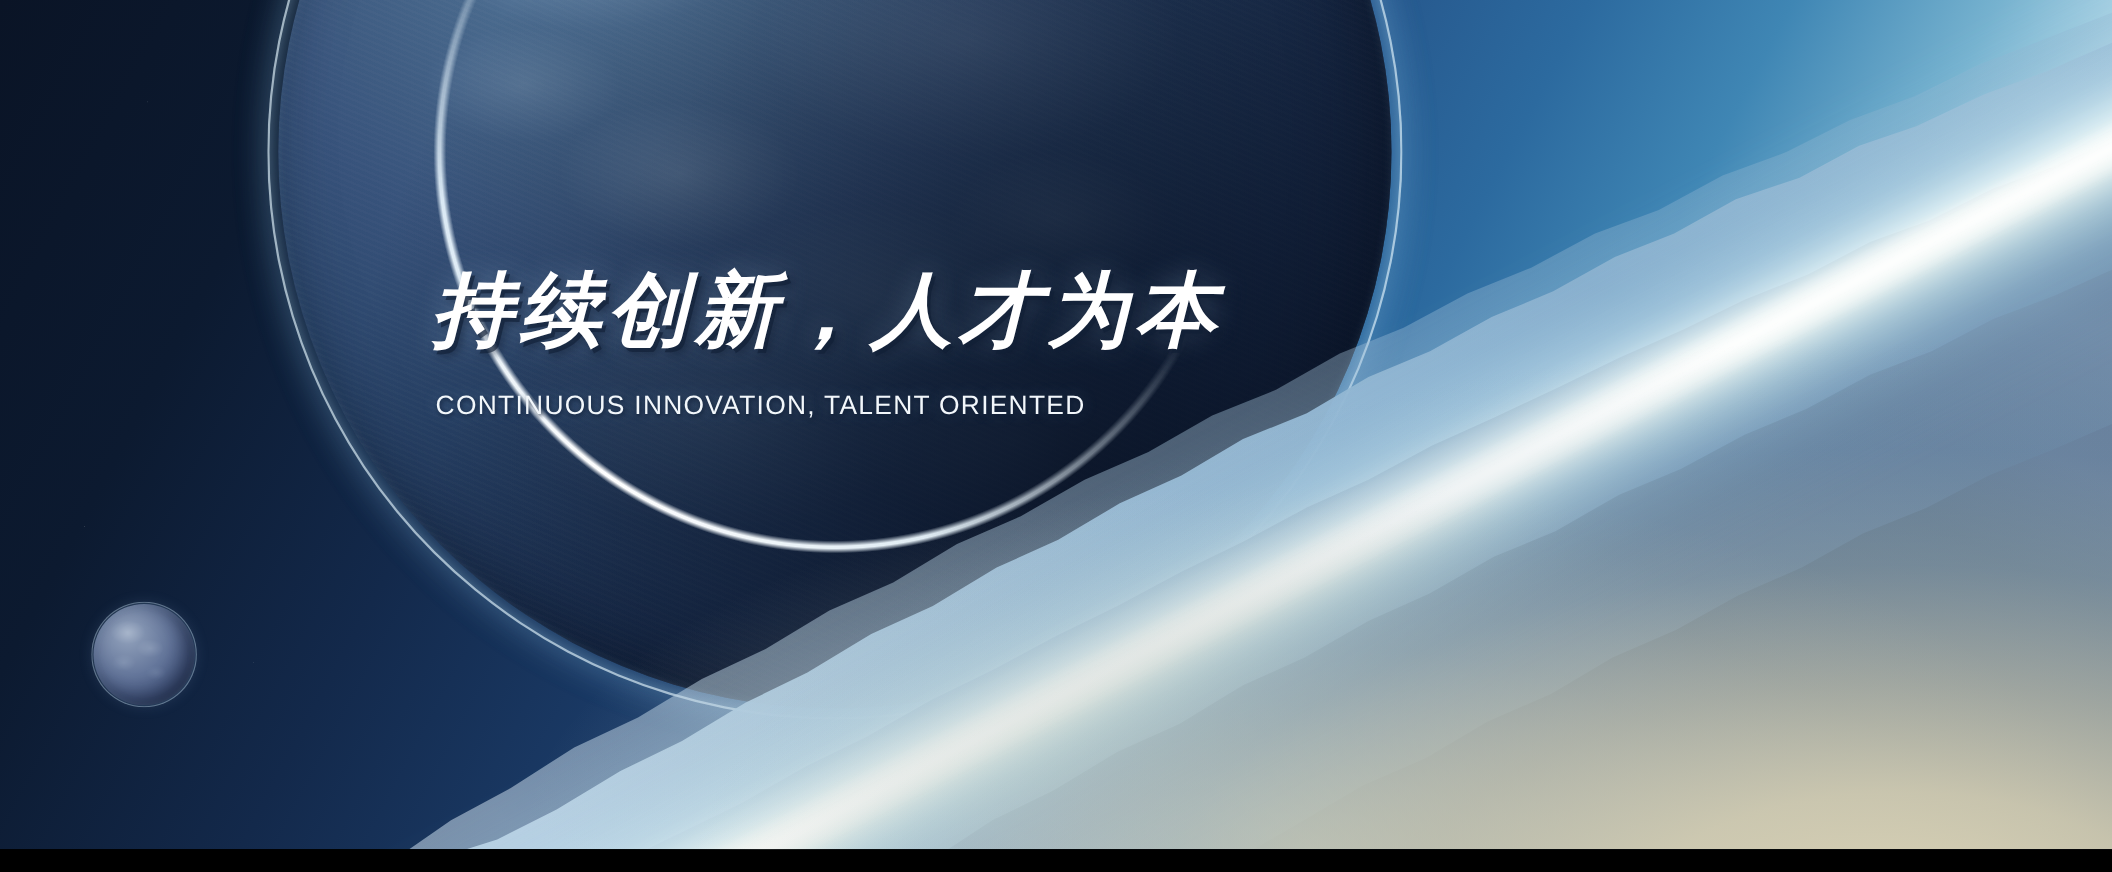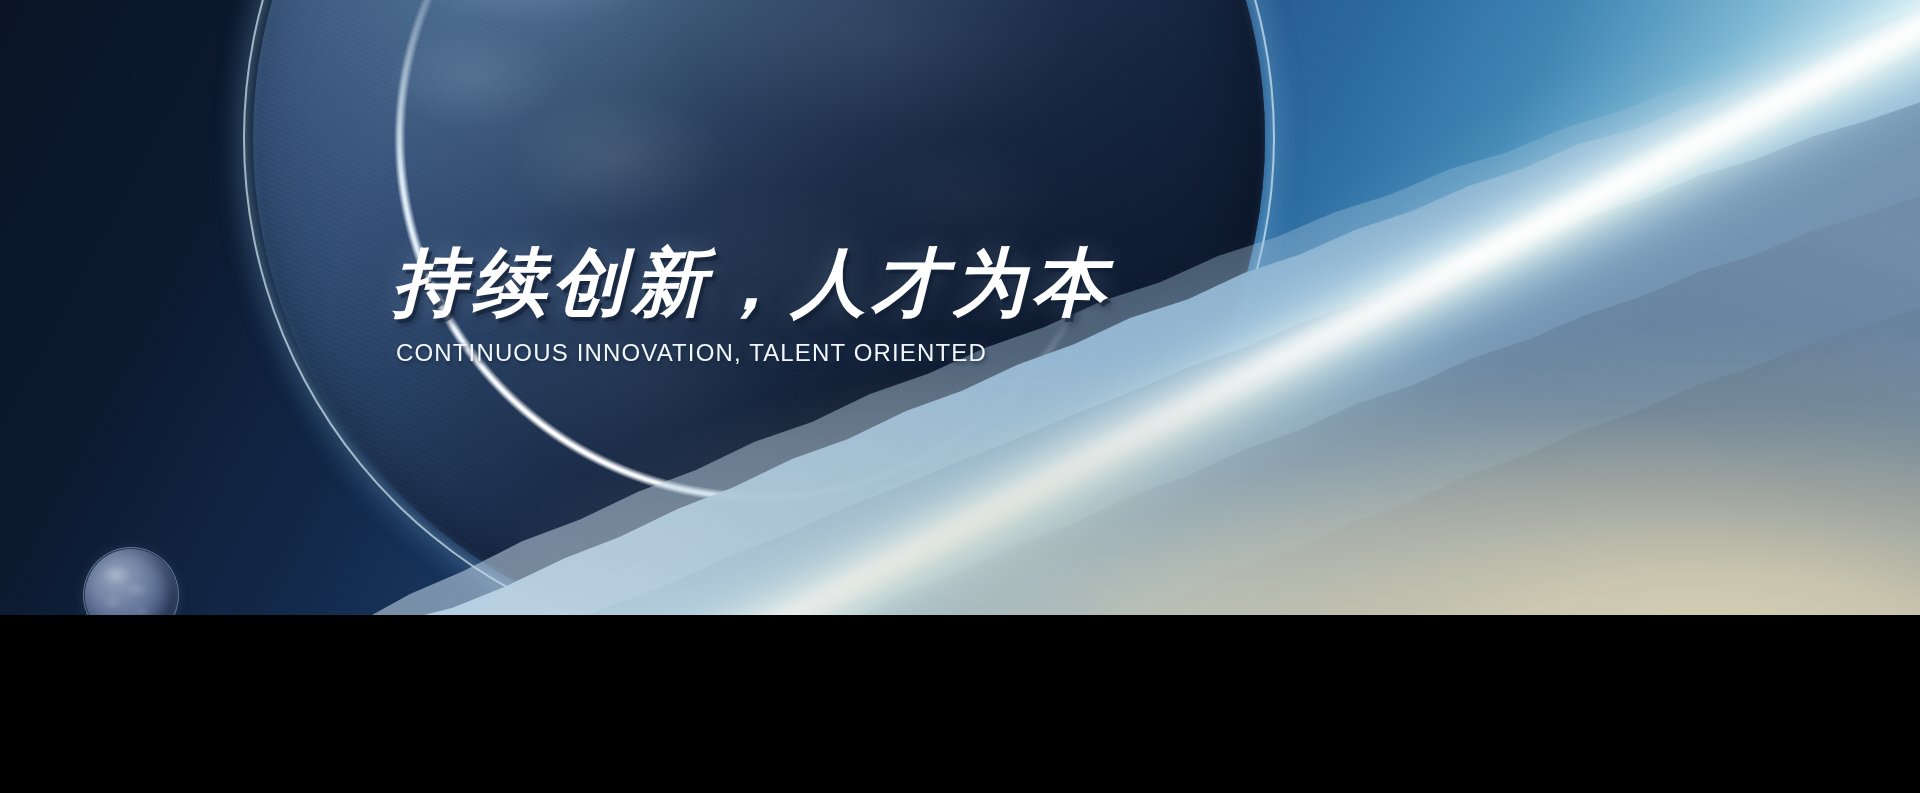--- a/index.html
+++ b/index.html
@@ -1,21 +1,21 @@
 <!DOCTYPE html>
 <html lang="zh"><head>
 <meta charset="utf-8">
 <title>Banner</title>
 <style>
   html,body{margin:0;padding:0;background:#000;}
   *{box-sizing:border-box;}
 
   .stage{
     position:relative;
-    width:1920px;height:615px;
+    width:1920px;height:772px;
     overflow:hidden;
     font-family:"Liberation Sans","DejaVu Sans",sans-serif;
     background:#0d1a33;
   }
 
   
   .sky-base{
     position:absolute;inset:0;
     background:
       radial-gradient(115% 150% at 96% 104%,
@@ -255,21 +255,21 @@
     line-height:1.08;
     letter-spacing:6px;
     color:#ffffff;
     white-space:nowrap;
     text-shadow:
       3px 4px 0 rgba(16,30,54,0.62),
       5px 6px 9px rgba(10,20,40,0.50),
       0 0 26px rgba(180,215,245,0.30);
   }
   .subhead{
-    margin:16px 0 0 4px;
+    margin:32px 0 0 4px;
     font-family:"Liberation Sans","DejaVu Sans",sans-serif;
     font-weight:400;
     font-size:24px;
     letter-spacing:1.15px;
     color:#f2f7fb;
     white-space:nowrap;
     text-shadow:
       1px 2px 4px rgba(10,22,44,0.75),
       0 0 14px rgba(150,195,235,0.30);
   }

